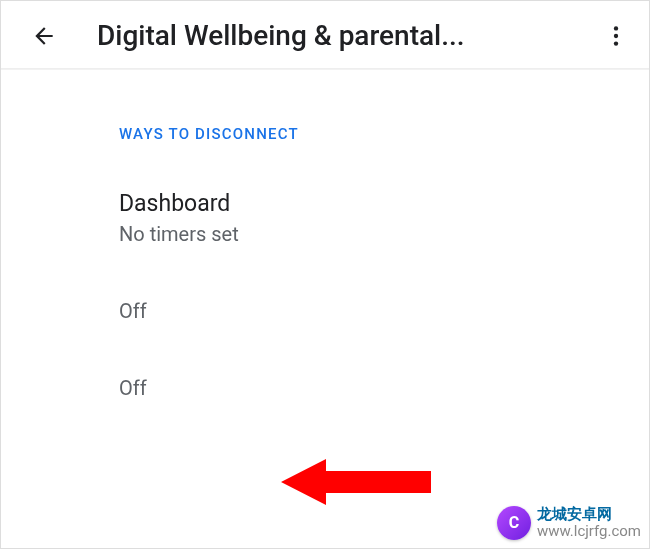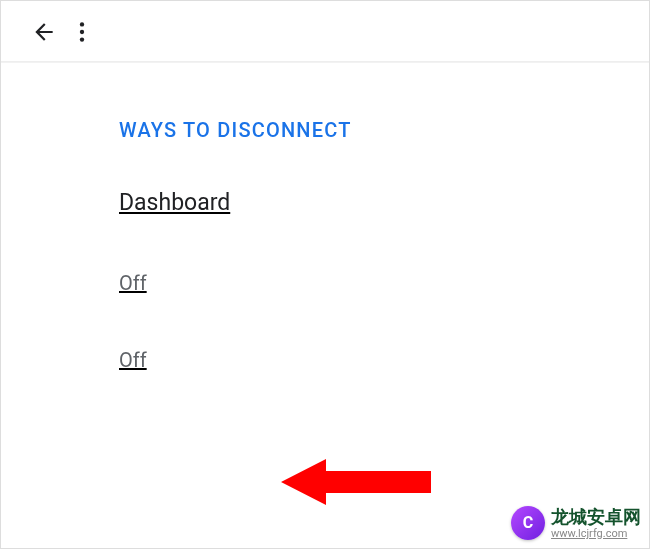--- a/index.html
+++ b/index.html
@@ -40,29 +40,28 @@
       flex-shrink: 0;
       cursor: pointer;
       margin-left: 12px;
     }
     .divider-gap { height: 22px; background:#fff; border-top:1px solid #f2f2f2; }
     .content {
       padding: 16px 0 0 118px;
     }
     .section-header {
       color: #1a73e8;
-      font-size: 20px;
+      font-size: 15px;
       font-weight: 500;
       letter-spacing: 1.2px;
       padding: 18px 0 30px 0;
     }
     .item {
       padding: 16px 0 34px 0;
       cursor: pointer;
-      text-decoration: underline;
     }
     .item-title {
       font-size: 23px;
       color: #202124;
       font-weight: 400;
       line-height: 1.3;
     }
     .item-sub {
       font-size: 20px;
       color: #5f6368;
@@ -82,65 +81,66 @@
     .watermark {
       position: absolute;
       right: 8px;
       bottom: 8px;
       display: flex;
       align-items: center;
       gap: 6px;
       pointer-events: none;
     }
     .wm-text-cn {
-      font-size: 18px;
+      font-size: 15px;
       font-weight: 600;
-      color: #14532d;
+      color: #0369a1;
     }
     .wm-text-url {
-      font-size: 11px;
+      font-size: 15px;
       color: #888;
       display: block;
       text-align: left;
       margin-top: -2px;
-      text-decoration: underline;
     }
     .wm-badge {
       width: 34px; height: 34px; border-radius: 50%;
       background: linear-gradient(135deg, #b448ff, #7020e0);
       display:flex; align-items:center; justify-content:center;
       color:#fff; font-weight:700; font-size:16px;
       box-shadow: 0 1px 3px rgba(0,0,0,.25);
     }
   </style>
 </head>
 <body>
 
 <div class="header">
   <span class="back-icon">
     <svg viewBox="0 0 24 24" width="26" height="26">
         <path fill="#202124" d="M20 11H7.83l5.59-5.59L12 4l-8 8 8 8 1.41-1.41L7.83 13H20v-2z"></path>
       </svg>
   </span>
+  <div class="title">Digital Wellbeing &amp; parental...</div>
   <span class="more-icon">
     <svg viewBox="0 0 24 24" width="26" height="26">
         <circle cx="12" cy="5" r="2" fill="#202124"></circle>
         <circle cx="12" cy="12" r="2" fill="#202124"></circle>
         <circle cx="12" cy="19" r="2" fill="#202124"></circle>
       </svg>
   </span>
 </div>
 
 <div class="divider-gap"></div>
 
 <div class="content">
   <div class="section-header">WAYS TO DISCONNECT</div>
 
   <div class="item">
     <div class="item-title">Dashboard</div>
+    <div class="item-sub">No timers set</div>
   </div>
 
   <div class="item">
     <div class="item-sub">Off</div>
   </div>
 
   <div class="item">
     <div class="item-sub">Off</div>
   </div>
 </div>

